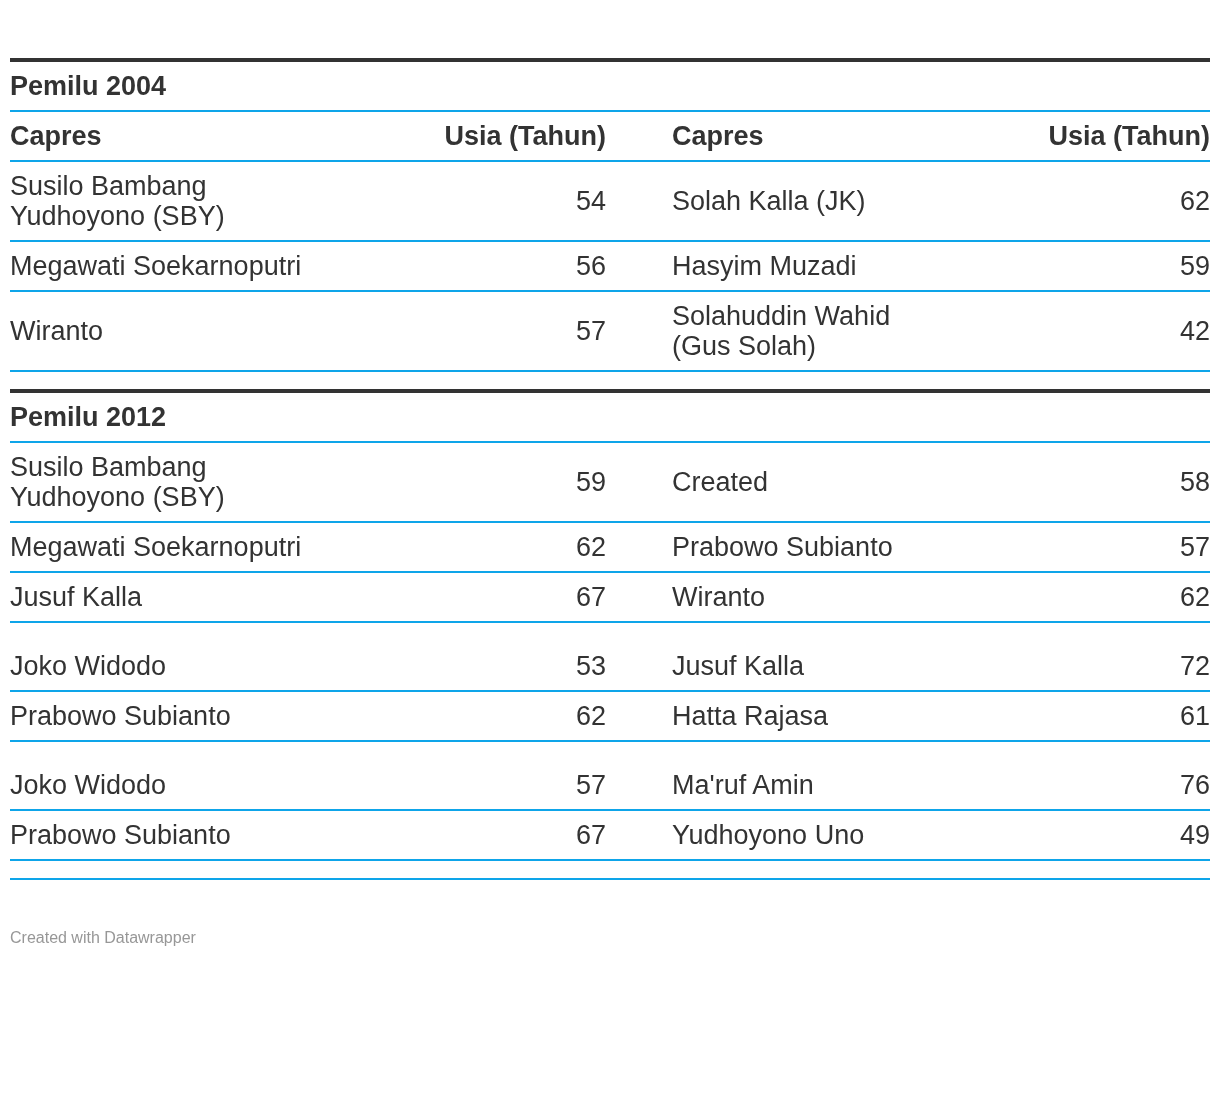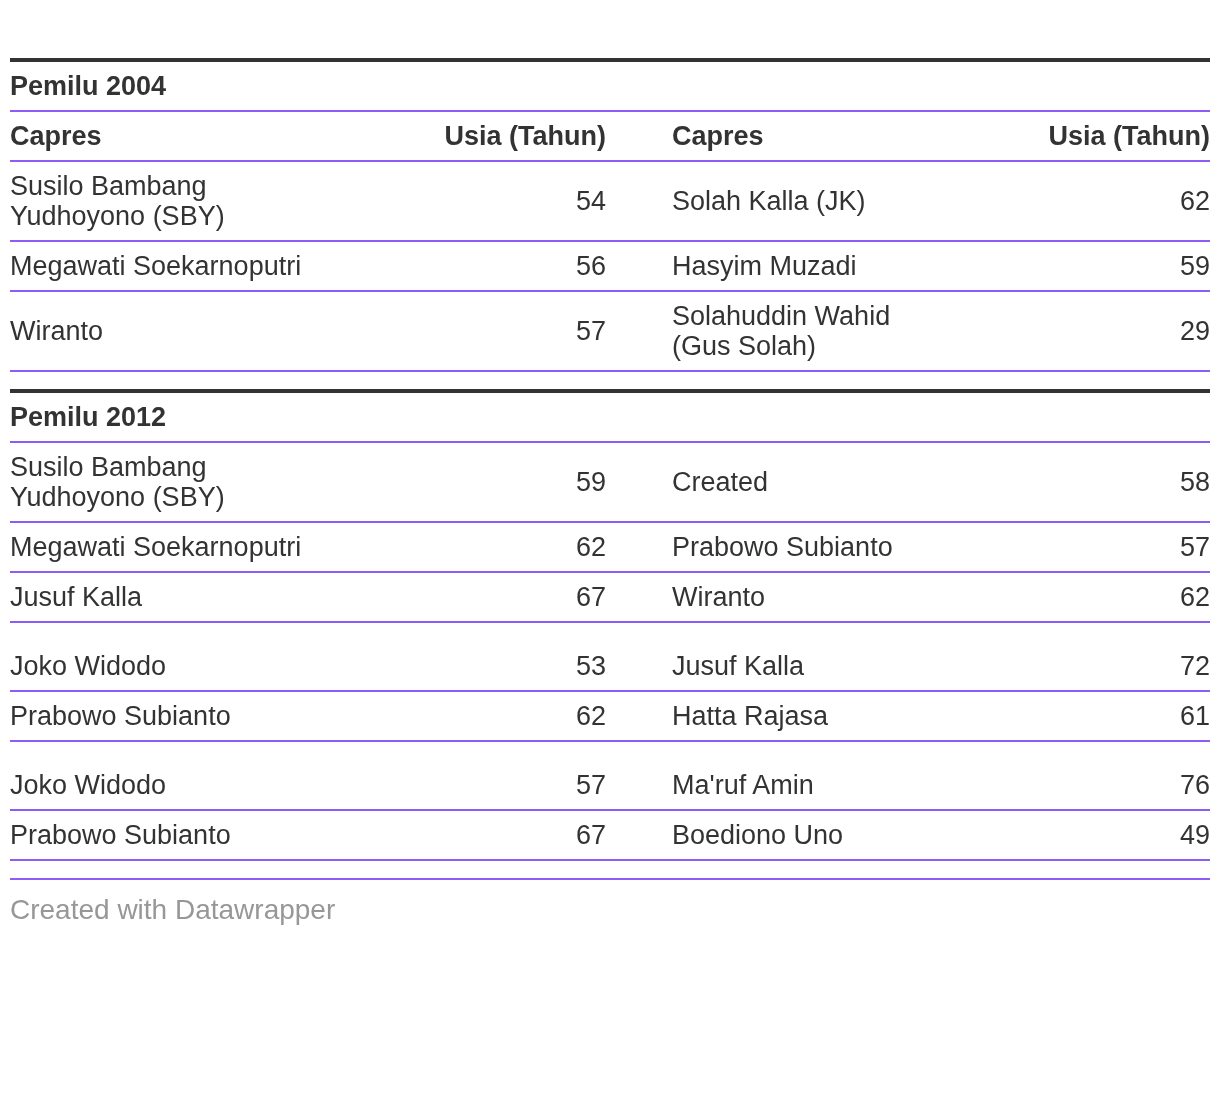--- a/index.html
+++ b/index.html
@@ -23,21 +23,21 @@
     font-size: 27px;
     line-height: 30px;
     color: #333333;
   }
   col.c1 { width: 320px; }
   col.c2 { width: 280px; }
   col.c3 { width: 330px; }
   col.c4 { width: 270px; }
   td {
     padding: 9px 0;
-    border-bottom: 2px solid #8b5cf6;
+    border-bottom: 2px solid #0ea5e9;
     vertical-align: middle;
     font-weight: 400;
   }
   td.name  { text-align: left; }
   td.age   { text-align: right; padding-right: 4px; }
   td.name2 { text-align: left; padding-left: 62px; }
   td.age2  { text-align: right; padding-right: 0; }
   tr.section-row td {
     border-top: 4px solid #333333;
     font-weight: 700;
@@ -51,22 +51,22 @@
   }
   tr.gap-row td {
     padding: 0;
     height: 19px;
   }
   tr.summary-row td {
     border-bottom: none;
     font-weight: 700;
   }
   .credit {
-    margin: 16px 10px 0 10px;
-    font-size: 28px;
+    margin: 44px 10px 0 10px;
+    font-size: 16px;
     line-height: 28px;
   }
   .credit a {
     color: #979797;
     text-decoration: none;
     cursor: pointer;
   }
 </style>
 </head>
 <body>
@@ -98,21 +98,21 @@
     <tr>
       <td class="name">Megawati Soekarnoputri</td>
       <td class="age">56</td>
       <td class="name2">Hasyim Muzadi</td>
       <td class="age2">59</td>
     </tr>
     <tr>
       <td class="name">Wiranto</td>
       <td class="age">57</td>
       <td class="name2">Solahuddin Wahid (Gus Solah)</td>
-      <td class="age2">29</td>
+      <td class="age2">42</td>
     </tr>
 
     <tr class="spacer-row">
         <td colspan="4"></td>
       </tr>
     <tr class="section-row">
       <td colspan="4" class="name">Pemilu 2012</td>
     </tr>
     <tr>
       <td class="name">Susilo Bambang Yudhoyono (SBY)</td>
@@ -154,21 +154,21 @@
       </tr>
     <tr>
       <td class="name">Joko Widodo</td>
       <td class="age">57</td>
       <td class="name2">Ma'ruf Amin</td>
       <td class="age2">76</td>
     </tr>
     <tr>
       <td class="name">Prabowo Subianto</td>
       <td class="age">67</td>
-      <td class="name2">Boediono Uno</td>
+      <td class="name2">Yudhoyono Uno</td>
       <td class="age2">49</td>
     </tr>
 
     <tr class="gap-row">
         <td colspan="4"></td>
       </tr>
   </tbody>
 </table>
 
 <div class="credit">

